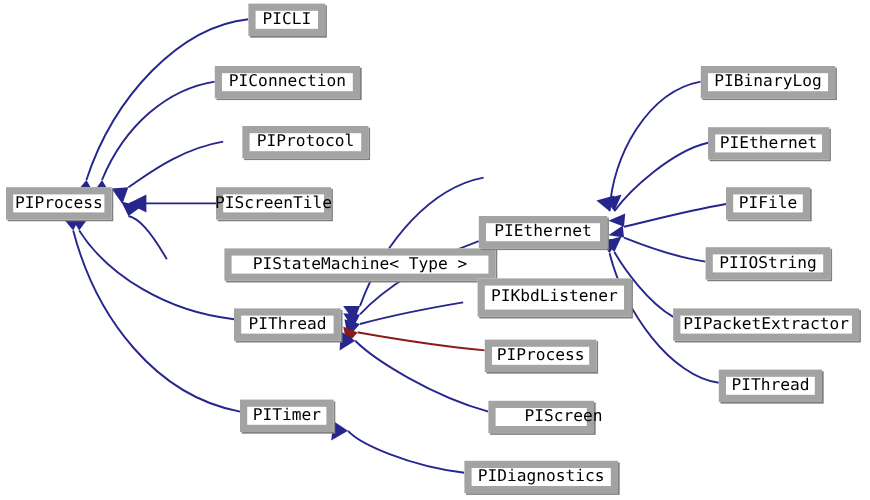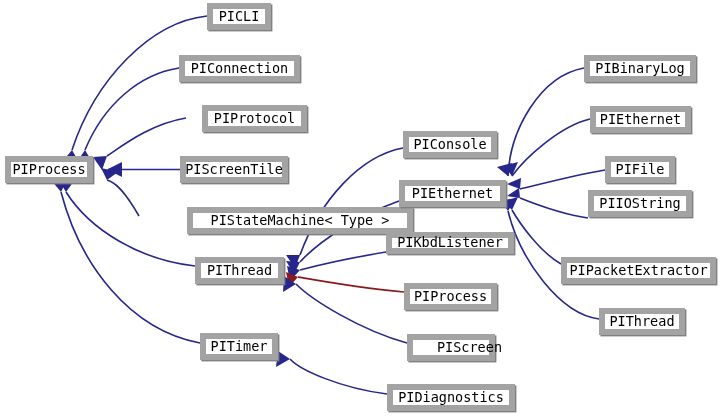--- a/index.html
+++ b/index.html
@@ -159,60 +159,57 @@
     </div>
     <div class="graph-node" style="left:207px;top:3px;width:64px;height:27px;">
       <span class="node-label">PICLI</span>
     </div>
     <div class="graph-node" style="left:179px;top:55px;width:121px;height:27px;justify-content:center;">
       <span class="node-label">PIConnection</span>
     </div>
     <div class="graph-node" style="left:186px;top:105px;width:105px;height:27px;margin-left:16px;">
       <span class="node-label">PIProtocol</span>
     </div>
-    <div class="graph-node" style="left:180px;top:156px;width:108px;height:27px;">
+    <div class="graph-node" style="left:180px;top:156px;width:96px;height:27px;">
       <span class="node-label">PIScreenTile</span>
     </div>
     <div class="graph-node" style="left:139px;top:207px;width:226px;height:27px;margin-left:48px;">
       <span class="node-label">PIStateMachine&lt; Type &gt;</span>
     </div>
     <div class="graph-node" style="left:195px;top:257px;width:89px;height:27px;text-align:center;">
       <span class="node-label">PIThread</span>
     </div>
     <div class="graph-node" style="left:200px;top:333px;width:78px;height:27px;">
       <span class="node-label">PITimer</span>
     </div>
-    <div class="graph-node" style="left:403px;top:131px;width:94px;height:27px;">
-      <span class="node-label">PIConsole</span>
-    </div>
     <div class="graph-node" style="left:399px;top:180px;width:107px;height:27px;">
       <span class="node-label">PIEthernet</span>
     </div>
-    <div class="graph-node" style="left:386px;top:232px;width:128px;height:22px;">
+    <div class="graph-node" style="left:398px;top:232px;width:128px;height:32px;">
       <span class="node-label">PIKbdListener</span>
     </div>
     <div class="graph-node" style="left:404px;top:283px;width:93px;height:27px;">
       <span class="node-label">PIProcess</span>
     </div>
     <div class="graph-node" style="left:407px;top:334px;width:88px;height:27px;padding-left:37px;">
       <span class="node-label">PIScreen</span>
     </div>
     <div class="graph-node" style="left:387px;top:384px;width:128px;height:27px;">
       <span class="node-label">PIDiagnostics</span>
     </div>
     <div class="graph-node" style="left:590px;top:106px;width:101px;height:27px;">
       <span class="node-label">PIEthernet</span>
     </div>
     <div class="graph-node" style="left:584px;top:55px;width:112px;height:27px;">
       <span class="node-label">PIBinaryLog</span>
     </div>
     <div class="graph-node" style="left:605px;top:156px;width:70px;height:27px;">
       <span class="node-label">PIFile</span>
     </div>
-    <div class="graph-node" style="left:588px;top:190px;width:104px;height:27px;">
+    <div class="graph-node" style="left:588px;top:206px;width:104px;height:27px;">
       <span class="node-label">PIIOString</span>
     </div>
     <div class="graph-node" style="left:561px;top:257px;width:155px;height:27px;text-align:right;">
       <span class="node-label">PIPacketExtractor</span>
     </div>
     <div class="graph-node" style="left:599px;top:308px;width:86px;height:27px;">
       <span class="node-label">PIThread</span>
     </div>
   </div>
 

